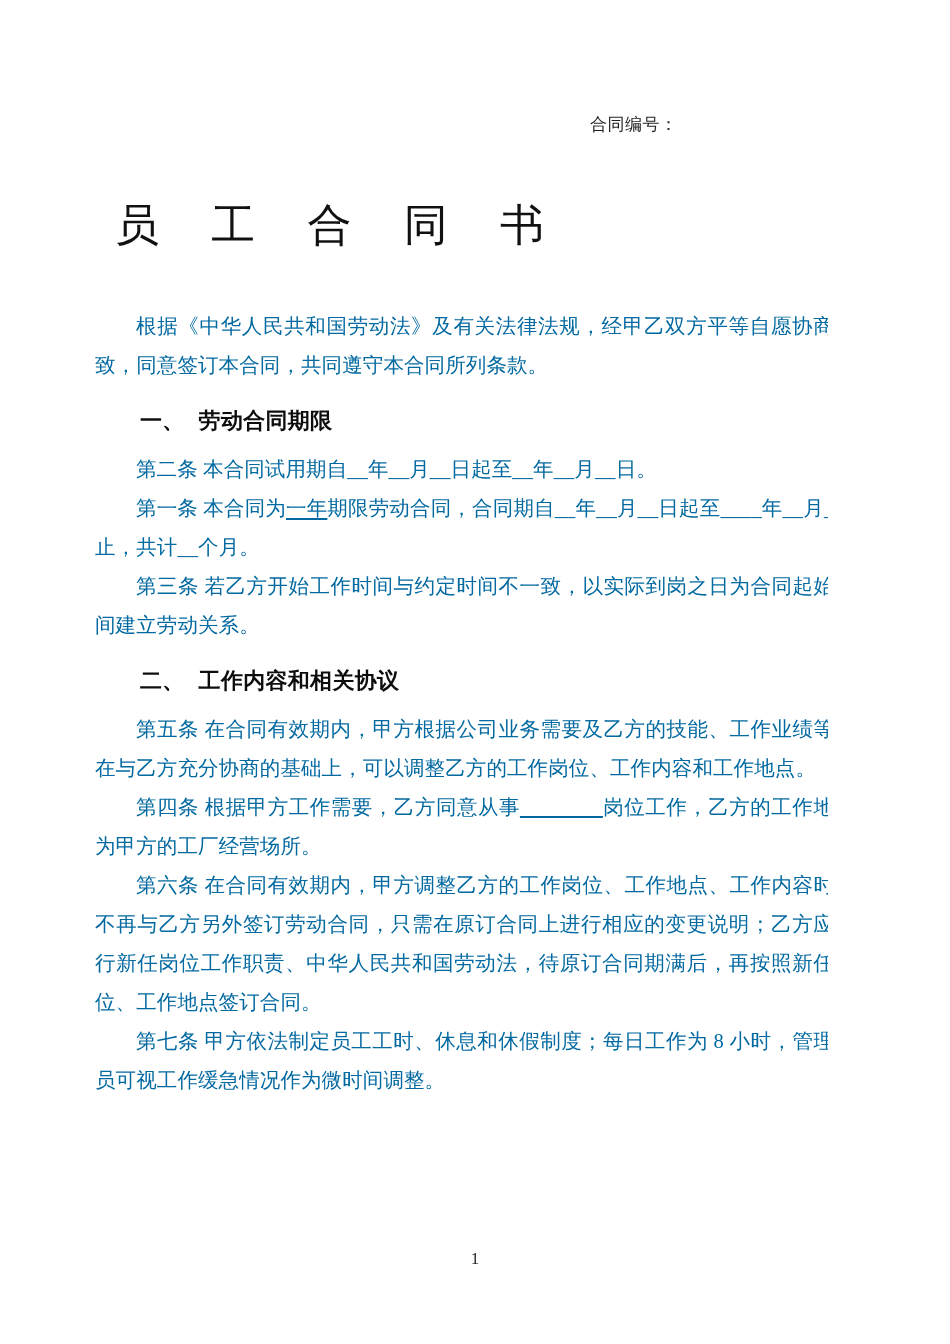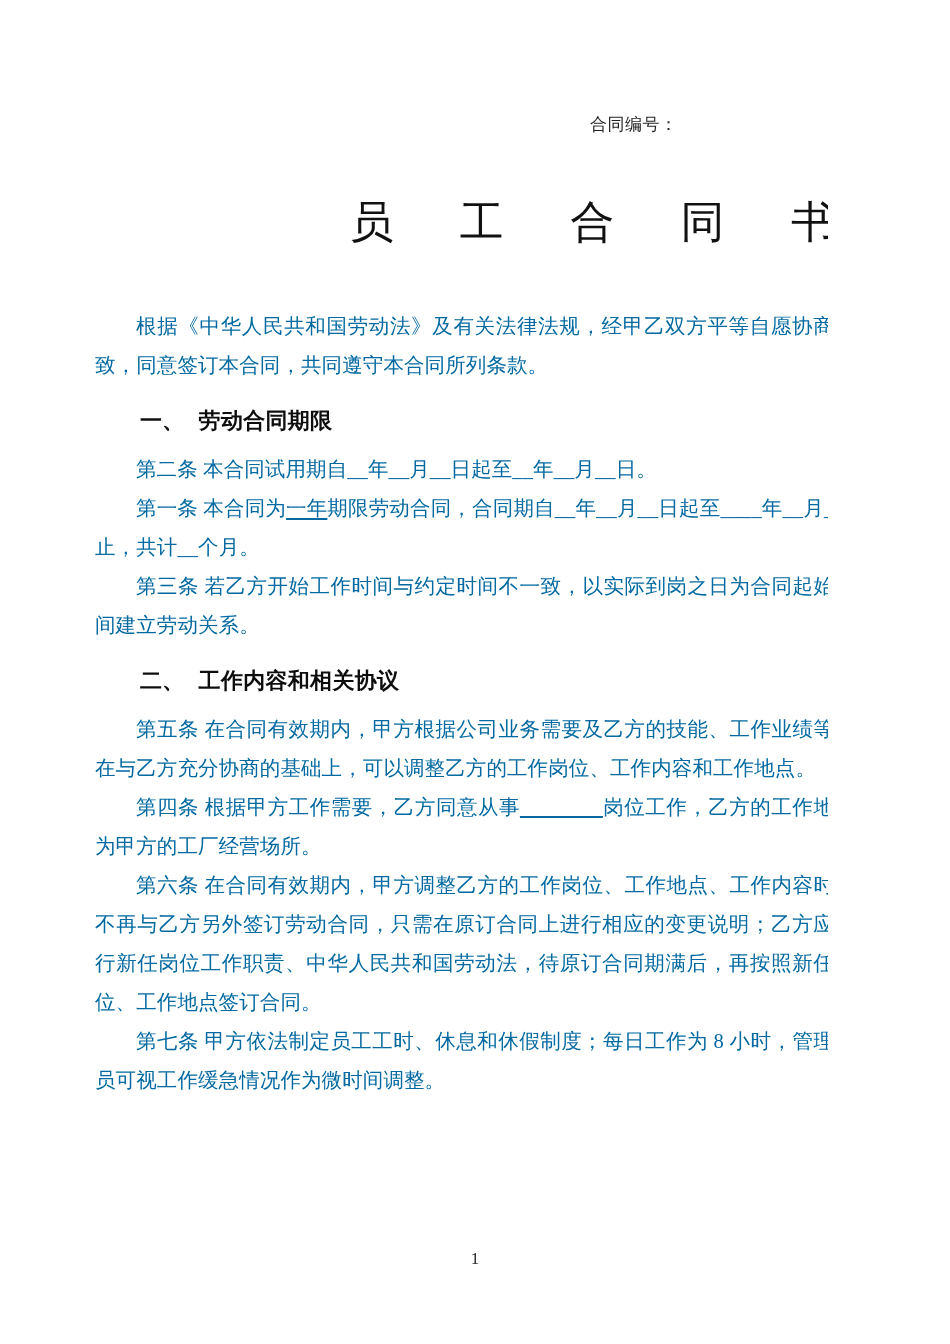--- a/index.html
+++ b/index.html
@@ -44,22 +44,22 @@
   
   .doc-body {
     position: absolute;
     left: 95px;
     top: 195px;
     width: 760px;
   }
 
   
   .doc-title {
-    text-align: right;
-    font-family: Liberation Mono, monospace;
+    text-align: left;
+    font-family: Liberation Sans, sans-serif;
     font-size: 44px;
     line-height: 60px;
     font-weight: 400;
     letter-spacing: 20px;
     text-indent: 20px;
     color: #111111;
     margin: 0 0 52px 0;
     white-space: nowrap;
   }
 

